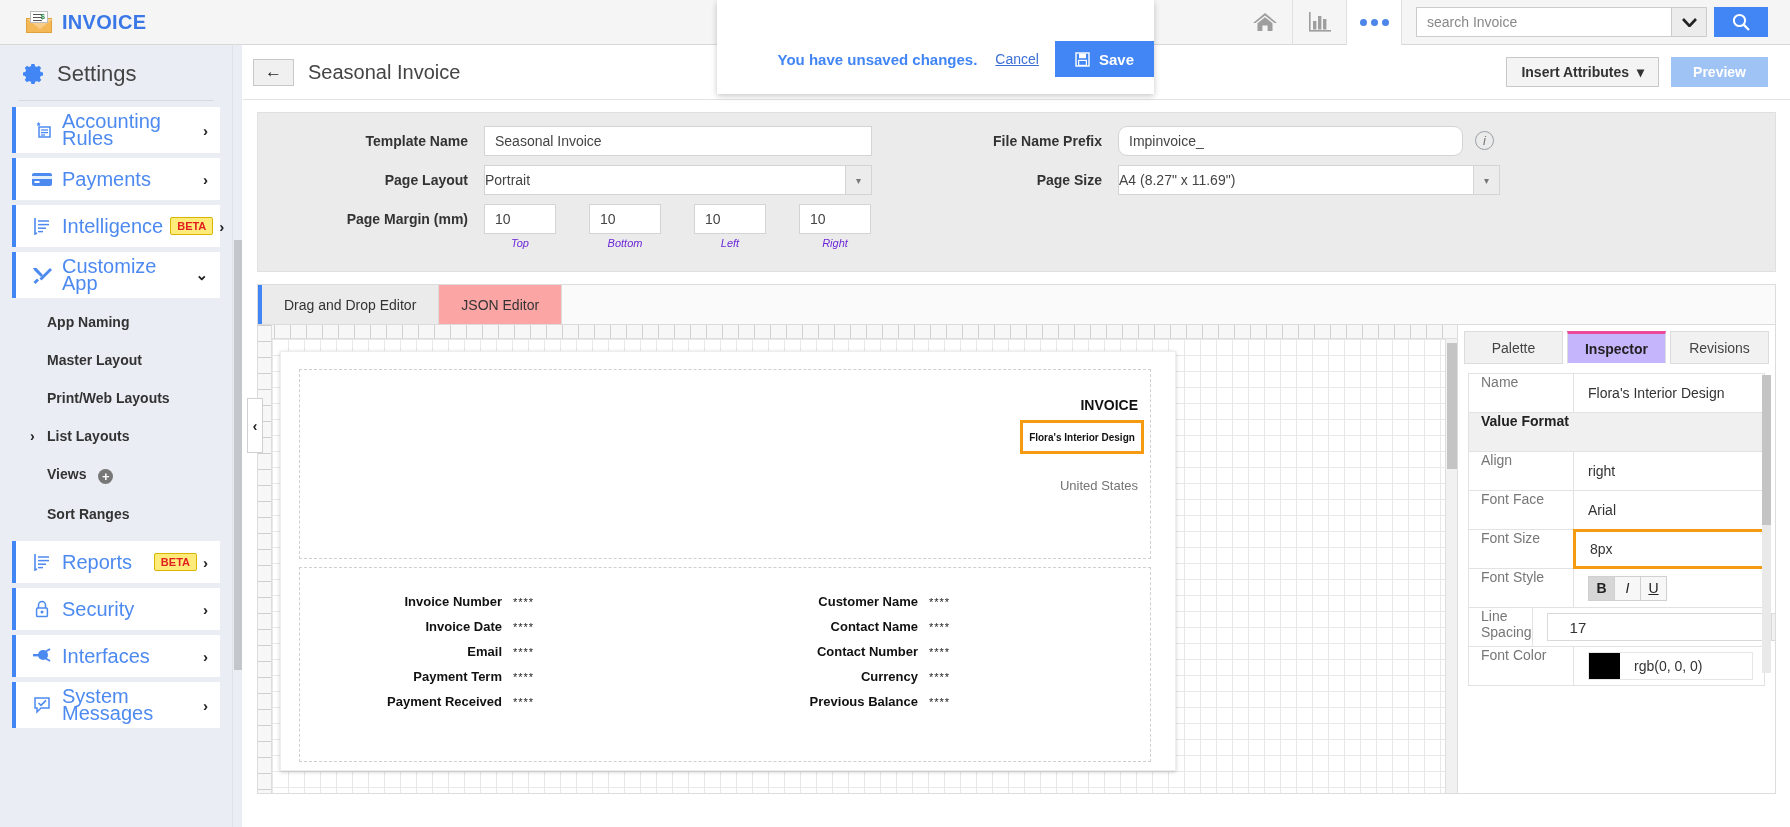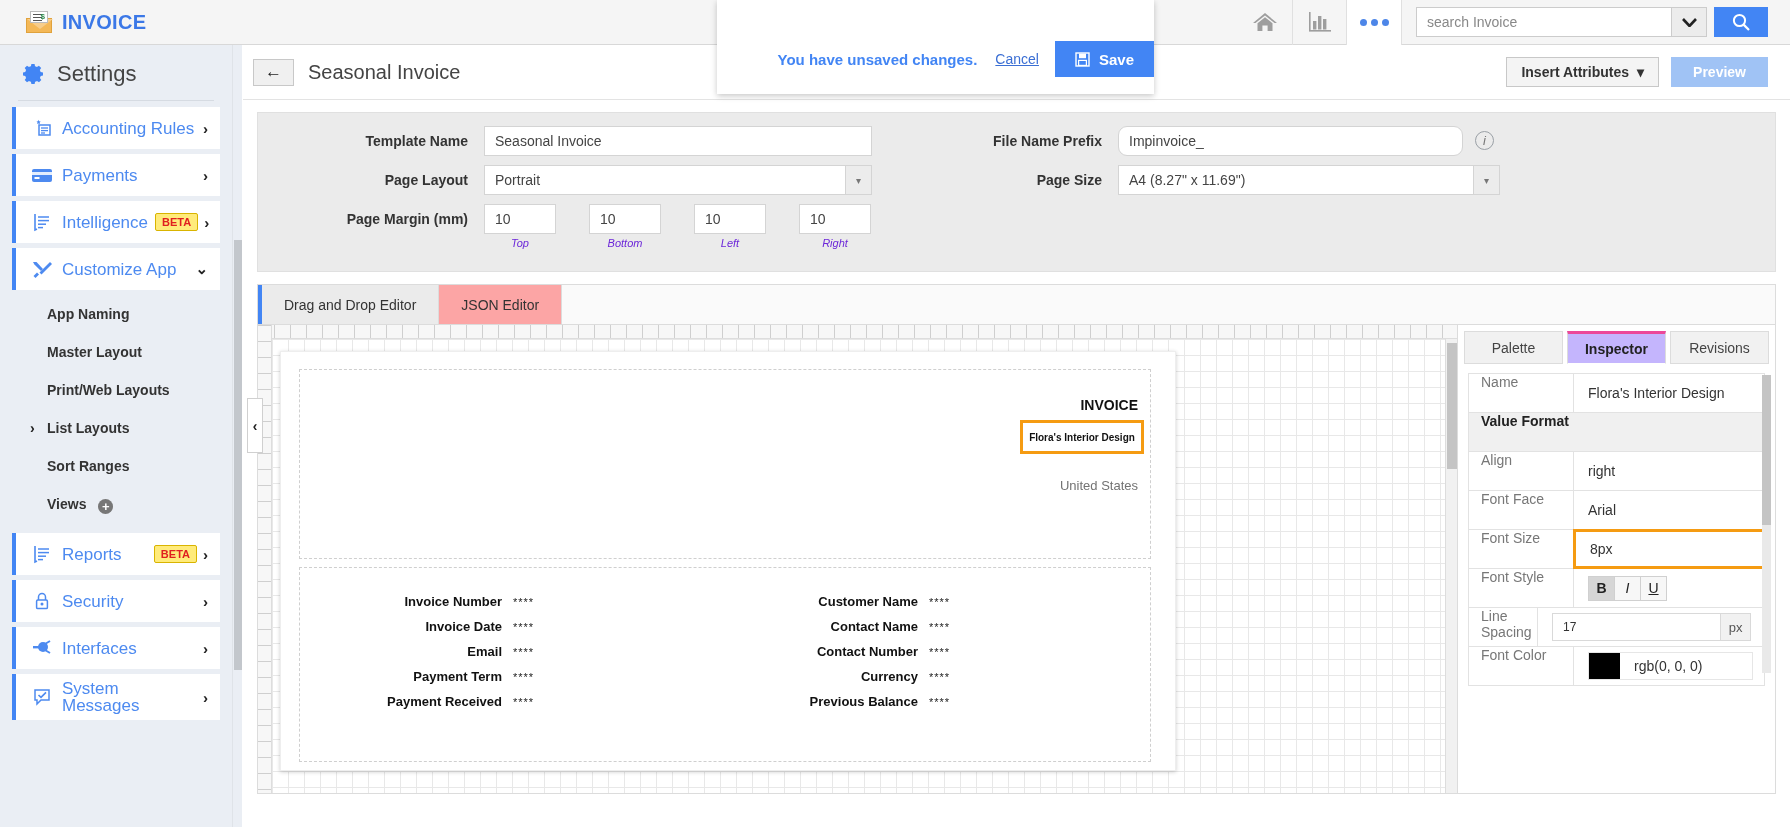--- a/index.html
+++ b/index.html
@@ -84,21 +84,21 @@
     display: flex; align-items: center; gap: 11px; padding: 16px 0 13px 22px;
   }
   #settings-head .title { font-size: 22px; color: #444; }
   .side-divider { height:1px; background:#d6dbe2; margin: 0 18px 6px 18px; }
   .nav-item {
     background: #fff; margin: 0 12px 5px 12px; border-left: 4px solid #4285f4;
     min-height: 42px; display: flex; align-items: center; padding: 6px 12px 6px 14px;
     cursor: pointer; position: relative;
   }
   .nav-item .ic { width: 24px; flex: 0 0 24px; display:flex; align-items:center; justify-content:center;}
-  .nav-item .lbl { color: #4d8af0; font-size: 17px; margin-left: 8px; line-height: 17px; flex: 1;}
+  .nav-item .lbl { color: #4d8af0; font-size: 20px; margin-left: 8px; line-height: 17px; flex: 1;}
   .nav-item .chev { color: #222; font-weight: bold; font-size: 15px; margin-left: 6px;}
   .beta {
     background: #ffeb7a; border: 1px solid #d9b400; color: #e02020;
     font-size: 11px; font-weight: bold; padding: 2px 6px; margin-left: 7px; border-radius: 2px;
   }
   .sub-item {
     padding: 11px 0 11px 47px; font-size: 14px; color: #333; font-weight: bold; cursor: pointer;
     position: relative;
   }
   .sub-item .scaret { position: absolute; left: 30px; top: 11px; font-weight: bold; color:#222; }
@@ -157,21 +157,21 @@
     line-height: 30px; padding-right: 16px;
   }
   .finput {
     height: 30px; border: 1px solid #d4d4d4; background: #fff; padding: 0 10px;
     font-size: 14px; color: #444; line-height: 28px; font-family: "Liberation Sans", sans-serif;
   }
   .fselect {
     height: 30px; border: 1px solid #d4d4d4; background: #fff; display: flex; align-items: center;
     font-size: 14px; color: #444; cursor: pointer;
   }
-  .fselect .txt { flex:1; padding-left: 10px; }
+  .fselect .txt { flex:1; }
   .fselect .arrow {
     width: 26px; height: 28px; background: #ececec; border-left: 1px solid #d4d4d4;
     display:flex; align-items:center; justify-content:center; color:#777; font-size:10px;
   }
   .margin-box { width: 72px; height: 30px; margin-right: 33px; }
   .margin-cap { font-size: 11px; color: #6d28d9; font-style: italic; width: 72px; margin-right: 33px; text-align: center; }
   .info-i {
     width: 19px; height: 19px; border: 1px solid #9aa0a6; border-radius: 50%;
     color: #777; font-size: 13px; display:flex; align-items:center; justify-content:center;
     margin-left: 12px; margin-top: 5px; font-style: italic; cursor: pointer;
@@ -268,22 +268,22 @@
   .ival.highlight { border: 3px solid #f59b12; margin: -1px -1px -1px 0; }
   .bius { display: flex; }
   .bius div {
     width: 27px; height: 25px; border: 1px solid #d0d0d0; background: #f7f7f7;
     display:flex; align-items:center; justify-content:center; font-size: 14px; color:#222; cursor:pointer;
     margin-right: -1px;
   }
   .bius div.on { background: #d6d6d6; }
   .spacing-wrap { display: flex; align-items: center; width: 94%; }
   .spacing-wrap input {
-    flex: 1; height: 28px; border: 1px solid #d9d9d9; border-right: none; padding-left: 10px;
-    font-size: 12px; color: #333; font-family: "Liberation Sans", sans-serif; outline: none; background:#fff;
+    flex: 1; height: 28px; border: 1px solid #d9d9d9; border-right: none; padding-left: 22px;
+    font-size: 15px; color: #333; font-family: "Liberation Sans", sans-serif; outline: none; background:#fff;
   }
   .spacing-wrap .unit {
     width: 44px; height: 28px; background: #f1f1f1; border: 1px solid #d9d9d9;
     display:flex; align-items:center; justify-content:center; font-size:13px; color:#555;
   }
   .color-wrap { display:flex; align-items:center; width: 94%; border: 1px solid #e6e6e6; height: 28px; background:#fff;}
   .swatch { width: 31px; height: 26px; background: #000; }
   .color-txt { margin-left: 14px; font-size: 14px; color: #333; }
   #insp-scroll { position: absolute; right: 4px; top: 50px; width: 9px; height: 298px; background:#e9e9e9; }
   #insp-scroll .thumb { position:absolute; top:0; left:0; width:9px; height:150px; background:#c4c4c4; }
@@ -416,25 +416,25 @@
       <span>Master Layout</span>
     </div>
     <div class="sub-item">
       <span>Print/Web Layouts</span>
     </div>
     <div class="sub-item">
       <span class="scaret">›</span>
       <span>List Layouts</span>
     </div>
     <div class="sub-item">
-      <span>Sort Ranges</span>
-    </div>
-    <div class="sub-item">
       <span>Views</span>
       <span class="plus-circle">+</span>
+    </div>
+    <div class="sub-item">
+      <span>Sort Ranges</span>
     </div>
   </div>
 
   <div class="nav-item" style="margin-top:8px">
     <span class="ic">
       <svg width="20" height="20" viewBox="0 0 20 20">
           <path d="M3 2 L3 18 L5 17" stroke="#4d8af0" stroke-width="1.6" fill="none"></path>
           <line x1="6" y1="5" x2="17" y2="5" stroke="#4d8af0" stroke-width="1.5"></line>
           <line x1="6" y1="8.6" x2="17" y2="8.6" stroke="#4d8af0" stroke-width="1.5"></line>
           <line x1="6" y1="12.2" x2="14" y2="12.2" stroke="#4d8af0" stroke-width="1.5"></line>

